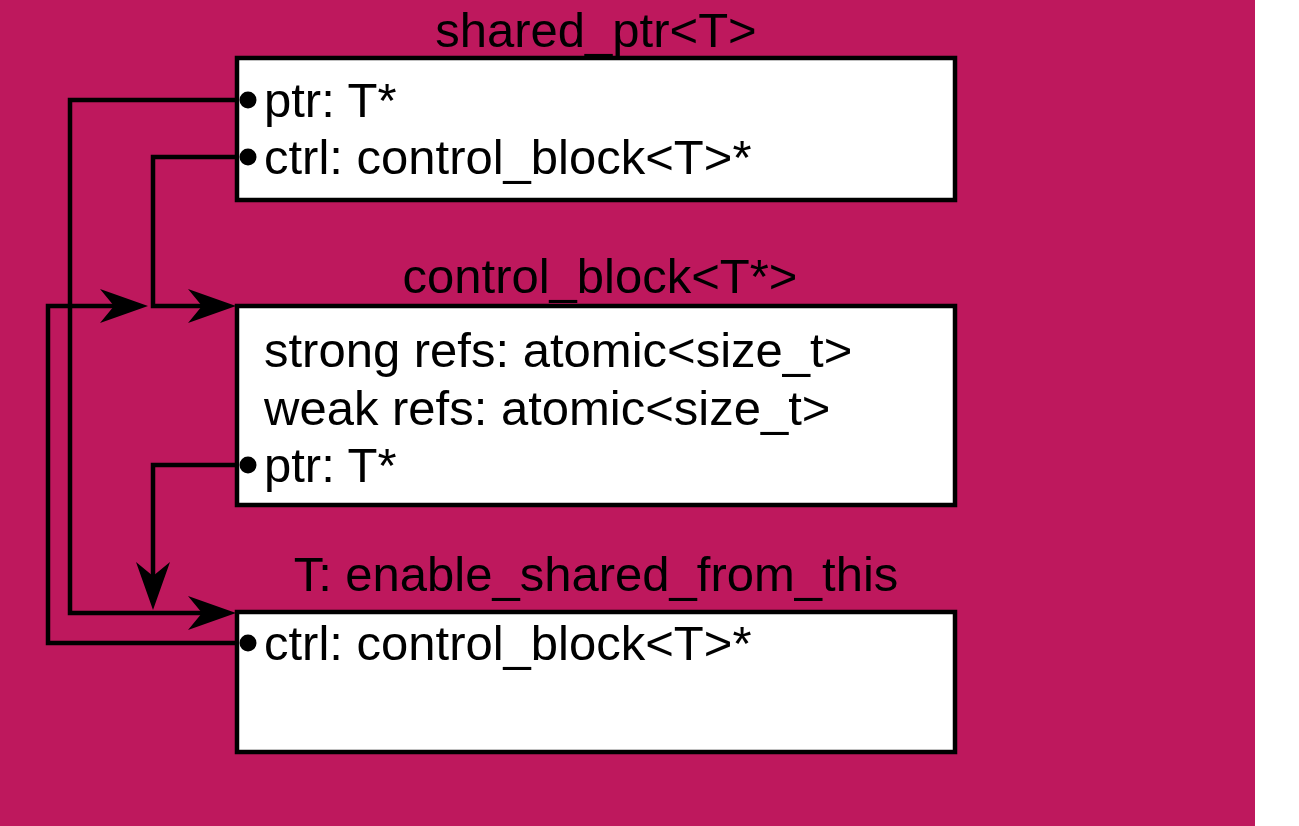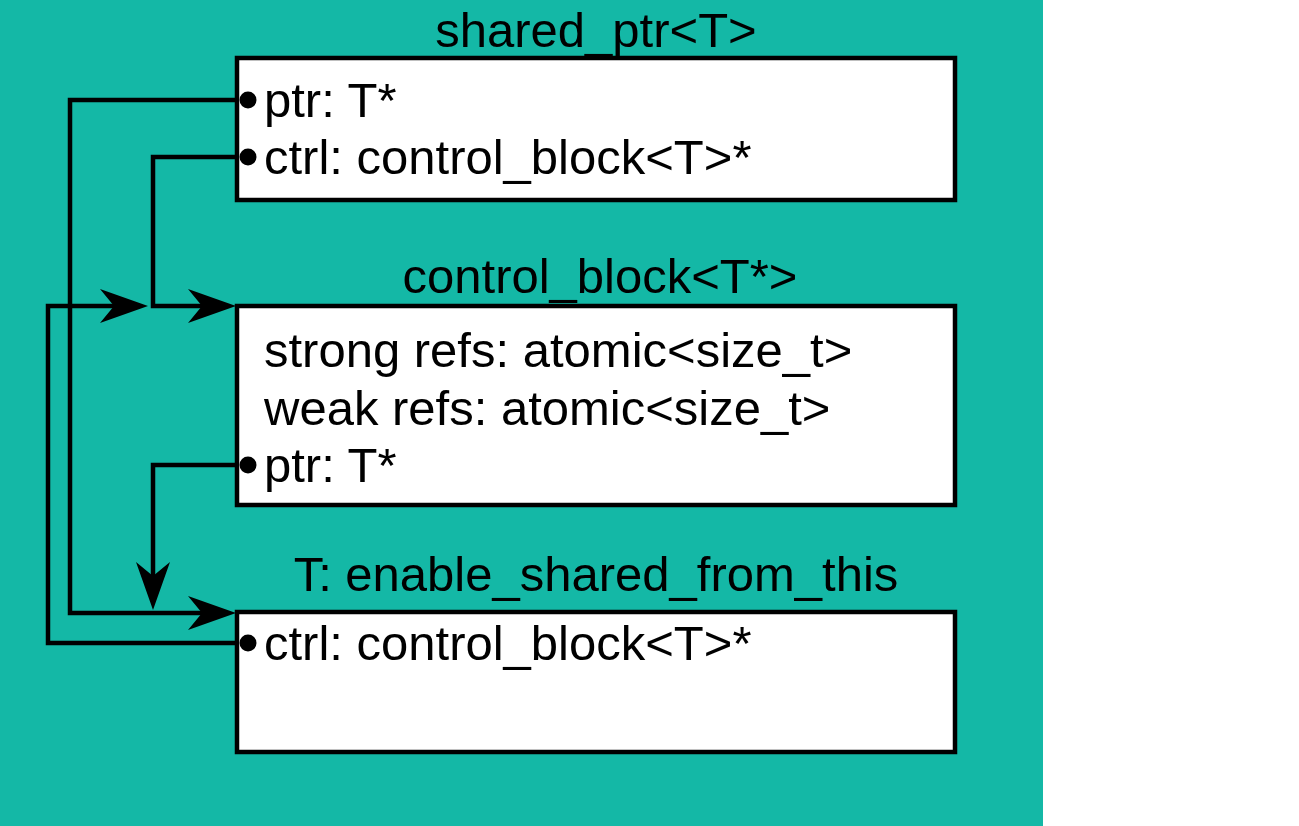--- a/index.html
+++ b/index.html
@@ -2,23 +2,23 @@
 <html><head>
 <meta charset="utf-8">
 <style>
   html, body {
     margin: 0;
     padding: 0;
     background: #ffffff;
   }
   .canvas {
     position: relative;
-    width: 1043px;
+    width: 1255px;
     height: 826px;
-    background: #14b8a6;
+    background: #be185d;
     overflow: hidden;
   }
   svg.diagram {
     position: absolute;
     left: 0;
     top: 0;
     width: 1299px;
     height: 826px;
     display: block;
   }

